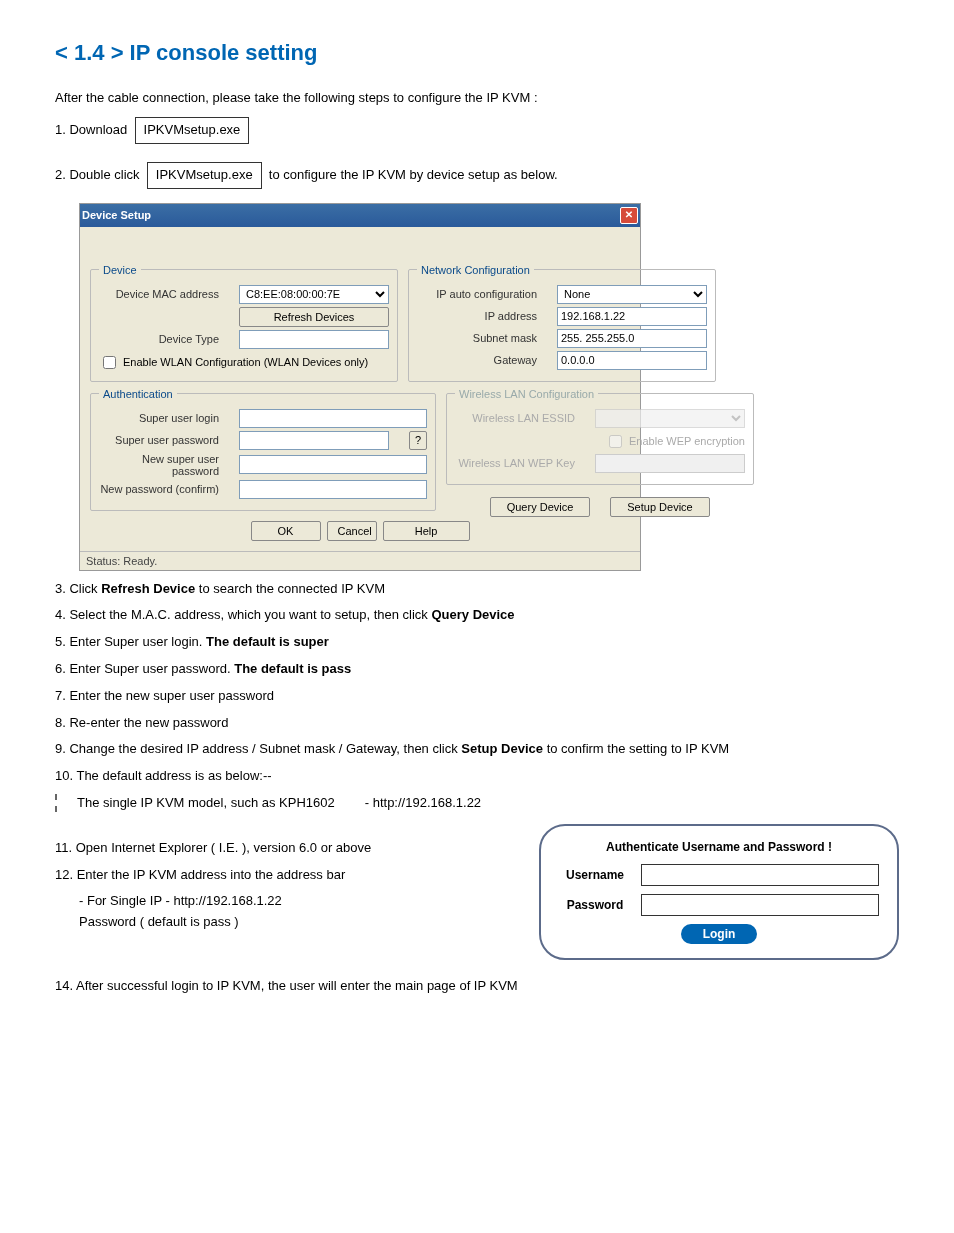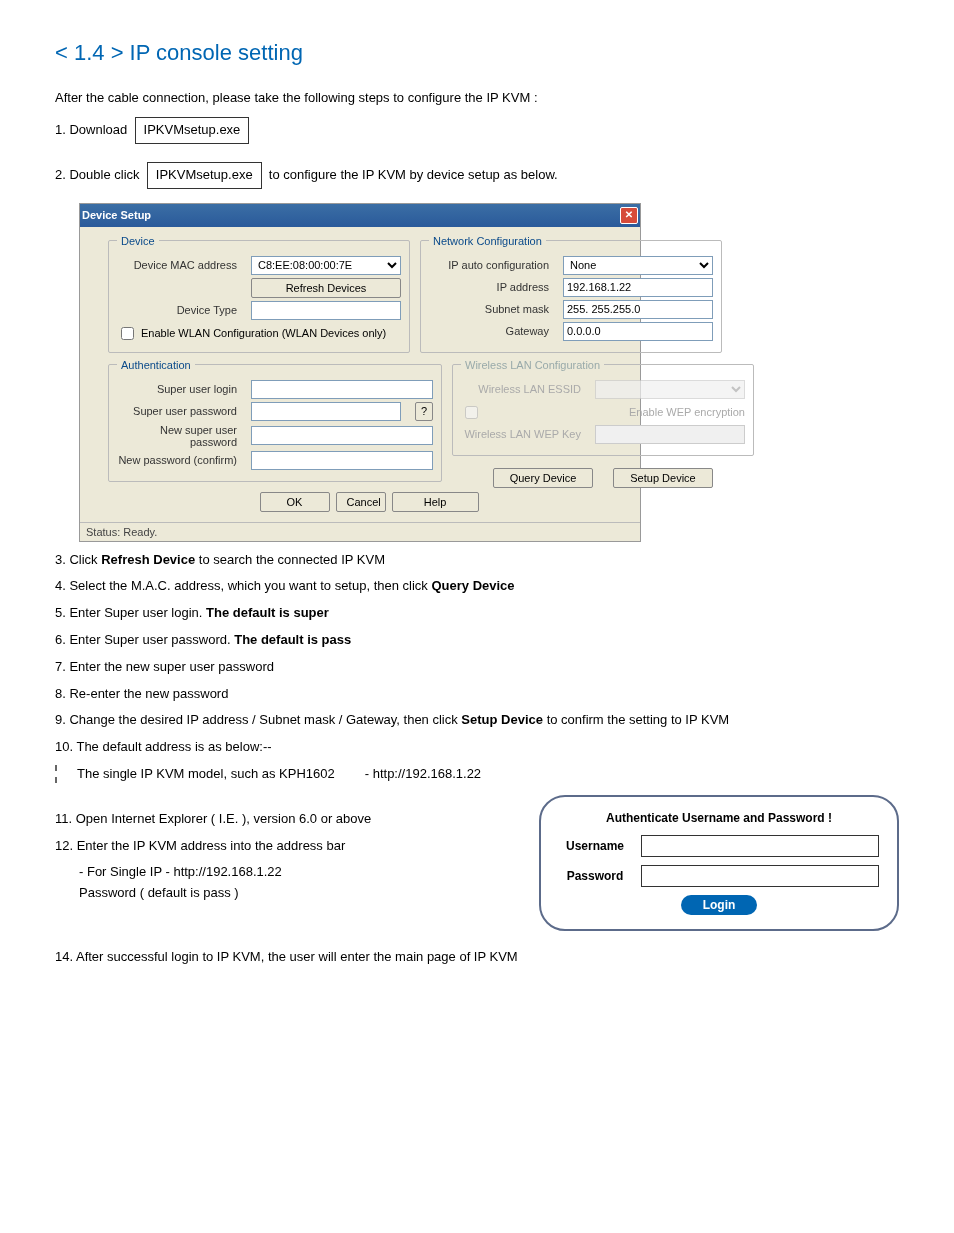--- a/index.html
+++ b/index.html
@@ -8,21 +8,21 @@
     color: #000;
     margin: 0;
     padding: 40px 55px;
     width: 954px;
     box-sizing: border-box;
     background: #fff;
   }
   h1.section-title {
     color: #0066b3;
     font-size: 22px;
-    font-weight: normal;
+    font-weight: bold;
     margin: 0 0 24px 0;
   }
   p.intro {
     margin: 0 0 12px 0;
   }
   .step {
     margin: 6px 0;
     line-height: 1.6;
   }
   .substep {
@@ -61,42 +61,43 @@
     height: 15px;
     background: #d64b3a;
     border: 1px solid #fff;
     color: #fff;
     text-align: center;
     font-size: 10px;
     line-height: 13px;
     border-radius: 2px;
   }
   .dialog-body {
-    padding: 8px 10px 4px 28px;
+    padding: 8px 10px 4px 10px;
+    margin-top: 29px;
   }
   .row-flex {
     display: flex;
     gap: 10px;
   }
   fieldset {
     border: 1px solid #bbb;
     border-radius: 2px;
     padding: 6px 8px 8px 8px;
     margin: 0 0 6px 0;
   }
   legend {
     color: #0a4a8a;
     padding: 0 4px;
     font-size: 11px;
   }
   .field-row {
     display: flex;
     align-items: center;
     margin: 3px 0;
-    gap: 14px;
+    gap: 20px;
   }
   .field-label {
     flex: 0 0 120px;
     text-align: right;
     color: #333;
     font-size: 11px;
   }
   .field-label.disabled { color: #aaa; }
   .win-input {
     border: 1px solid #7f9db9;
@@ -303,21 +304,21 @@
         </div>
       </fieldset>
 
       <div style="flex:1; display:flex; flex-direction:column;">
         <fieldset>
           <legend style="color:#9aa">Wireless LAN Configuration</legend>
           <div class="field-row">
             <div class="field-label disabled">Wireless LAN ESSID</div>
             <select class="win-select disabled" disabled=""><option></option></select>
           </div>
-          <div class="checkbox-row" style="justify-content:space-between; color:#aaa;">
+          <div class="checkbox-row" style="justify-content:flex-end; color:#aaa;">
             <input type="checkbox" disabled="" style="">
             <span>Enable WEP encryption</span>
           </div>
           <div class="field-row">
             <div class="field-label disabled">Wireless LAN WEP Key</div>
             <input class="win-input disabled" disabled="" style="">
           </div>
         </fieldset>
         <div style="display:flex; gap:20px; justify-content:center; margin-top:6px;">
           <button class="win-button" style="width:100px">Query Device</button>

